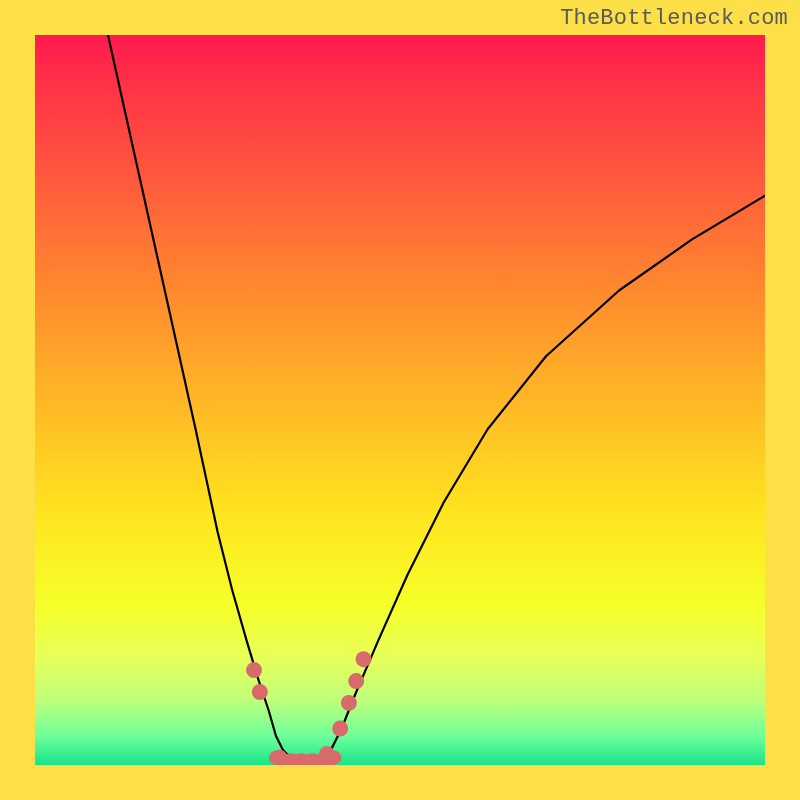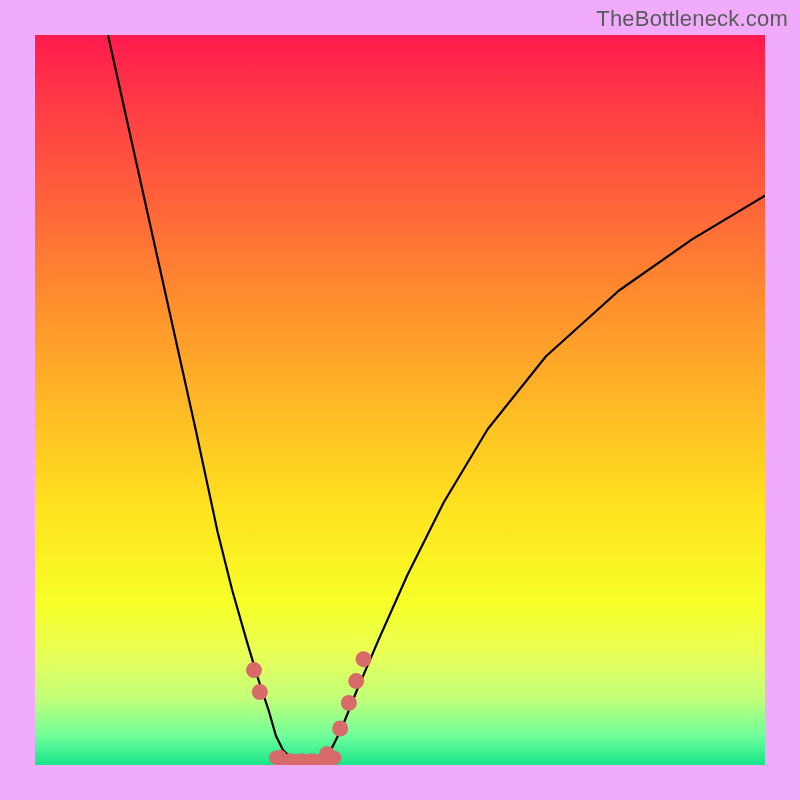--- a/index.html
+++ b/index.html
@@ -10,21 +10,22 @@
     overflow: hidden;
     background: #000;
     font-family: Arial, Helvetica, sans-serif;
   }
   .frame {
     position: absolute;
     top: 0;
     left: 0;
     width: 800px;
     height: 800px;
-    background: #f0abfc;
+    background: #fde047;
+    font-family: Liberation Mono, monospace;
   }
   .plot-area {
     position: absolute;
     top: 35px;
     left: 35px;
     width: 730px;
     height: 730px;
     background: linear-gradient(
       to bottom,
       #ff1a4d 0%,

